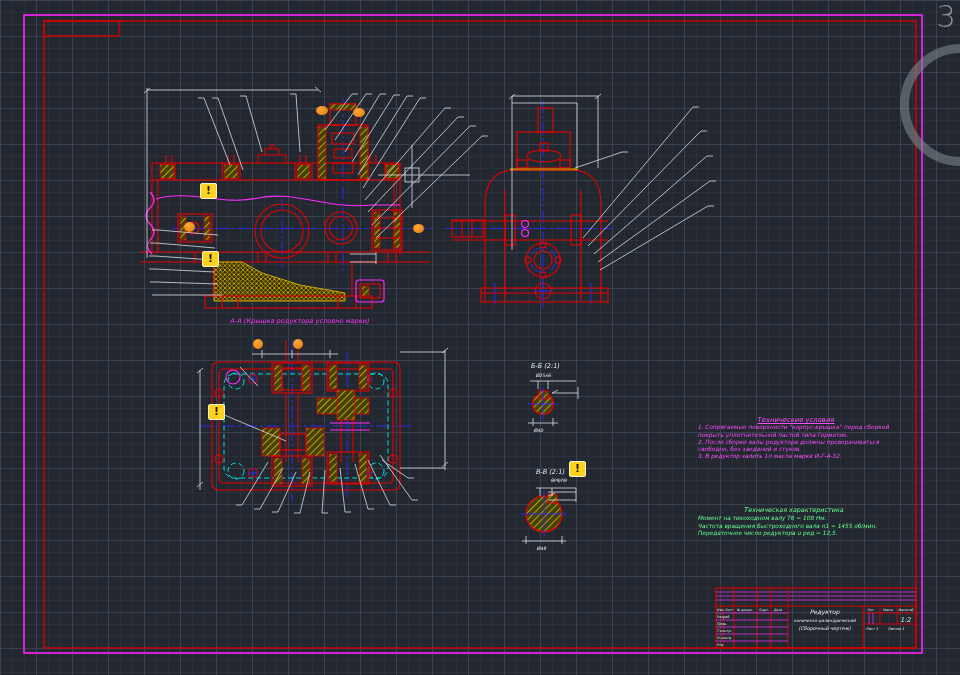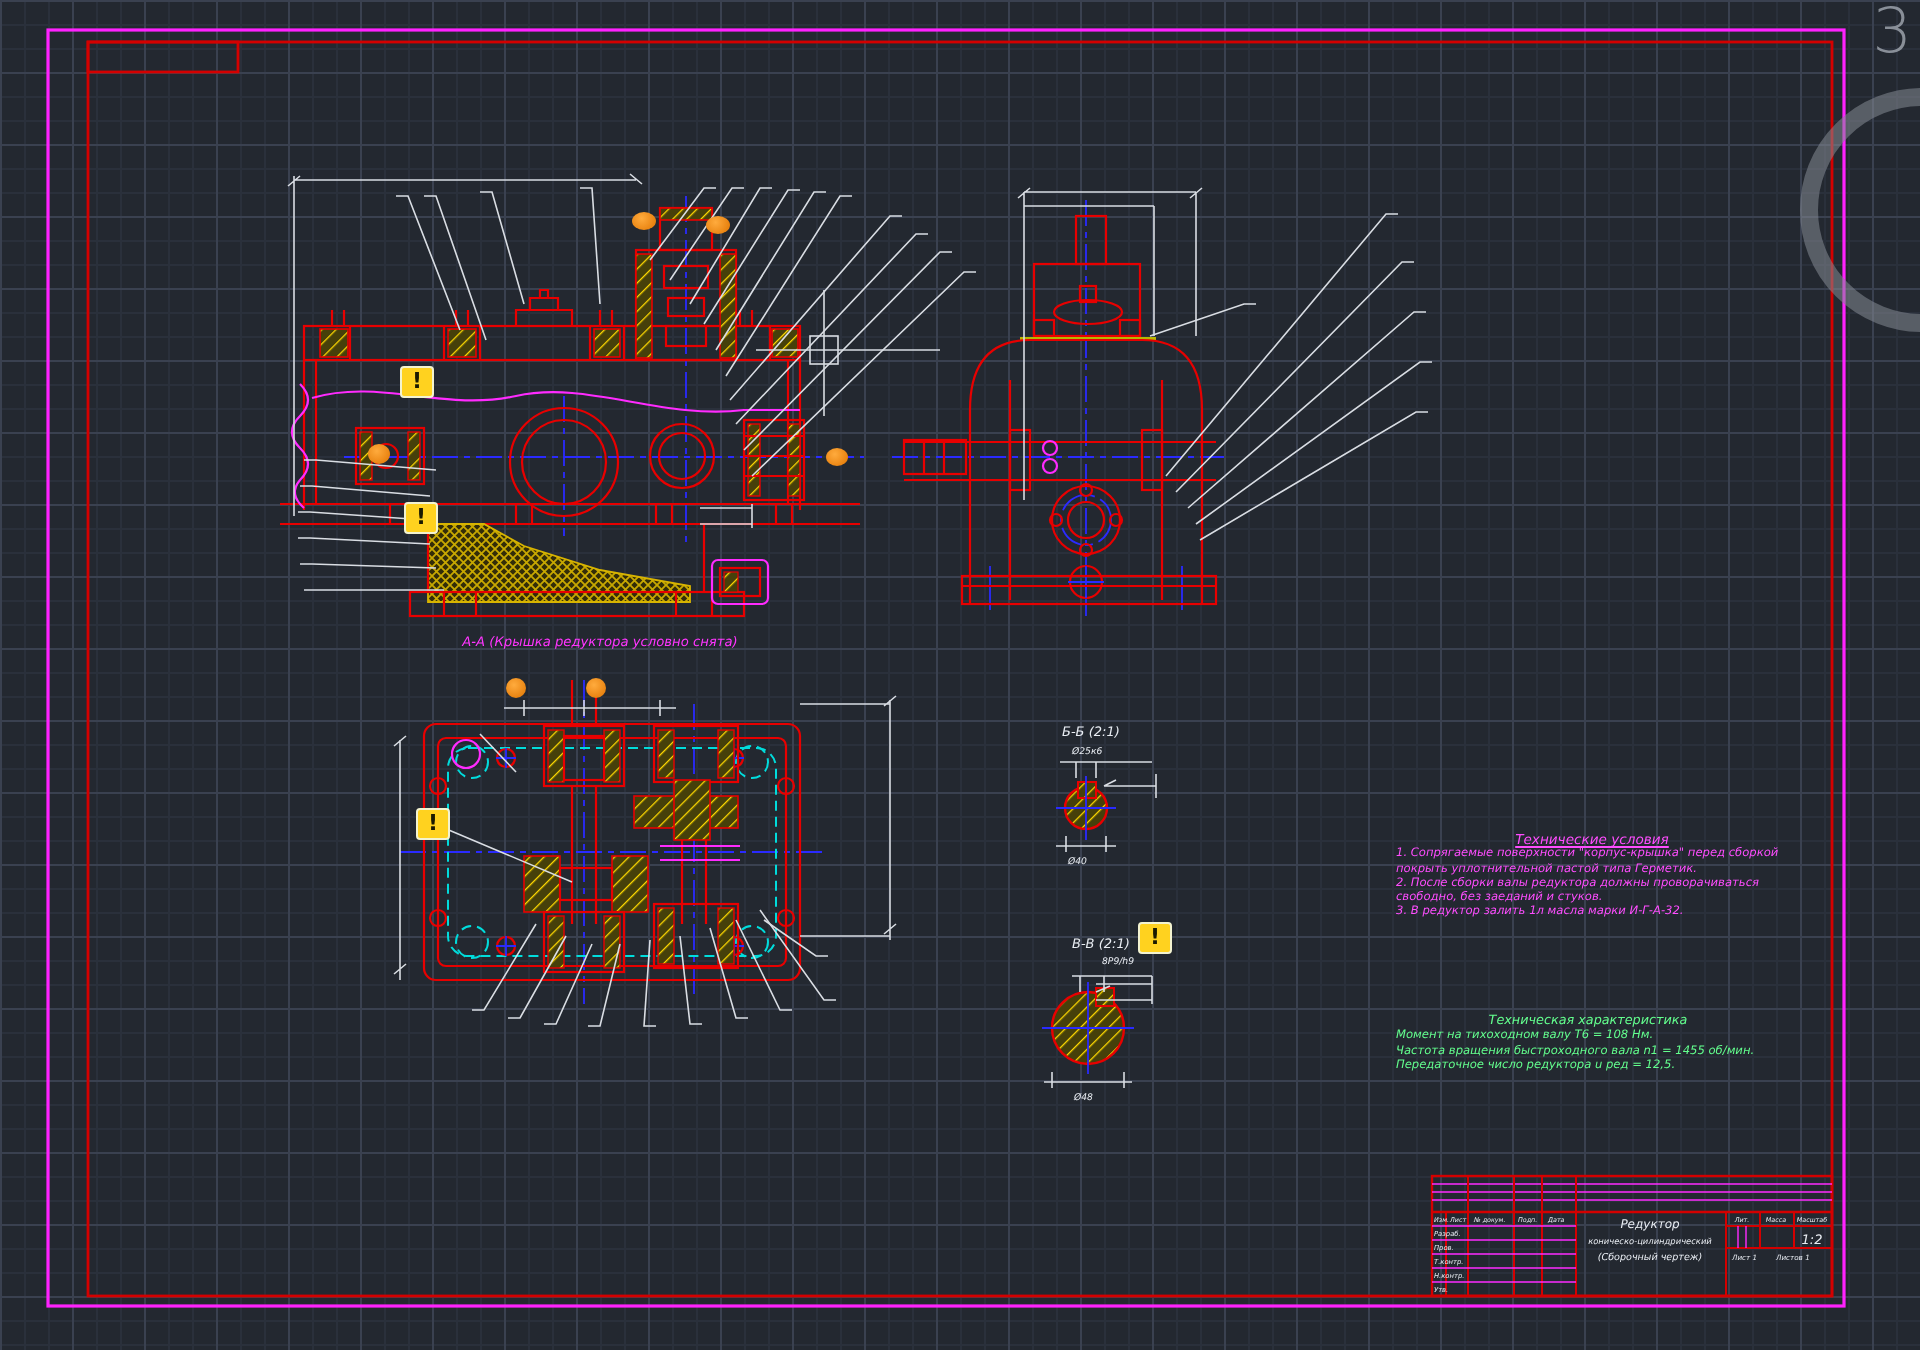--- a/index.html
+++ b/index.html
@@ -295,21 +295,21 @@
     <text class="t-w" x="825" y="630" font-size="4.8" text-anchor="middle">(Сборочный чертеж)</text>
     <text class="t-w" x="871" y="611" font-size="3.2" text-anchor="middle">Лит.</text>
     <text class="t-w" x="888" y="611" font-size="3.2" text-anchor="middle">Масса</text>
     <text class="t-w" x="906" y="611" font-size="3.2" text-anchor="middle">Масштаб</text>
     <text class="t-w" x="906" y="622" font-size="6.5" text-anchor="middle">1:2</text>
     <text class="t-w" x="866" y="630" font-size="3.6">Лист 1</text>
     <text class="t-w" x="888" y="630" font-size="3.6">Листов 1</text>
   </g>
 </svg>
 
-<div class="cap" style="left:215px;top:317px;width:170px;font-size:6.6px;">А-А (Крышка редуктора условно снята)</div>
+<div class="cap" style="left:215px;top:317px;width:170px;font-size:6.6px;">А-А (Крышка редуктора условно марки)</div>
 
 <div class="tc" style="left:698px;top:416px;width:196px;">
   <div class="ttl">Технические условия</div>
   <div>1. Сопрягаемые поверхности "корпус-крышка" перед сборкой покрыть уплотнительной пастой типа Герметик.</div>
   <div>2. После сборки валы редуктора должны проворачиваться свободно, без заеданий и стуков.</div>
   <div>3. В редуктор залить 1л масла марки И-Г-А-32.</div>
 </div>
 
 <div class="tch" style="left:698px;top:506px;width:192px;">
   <div class="ttl">Техническая характеристика</div>

